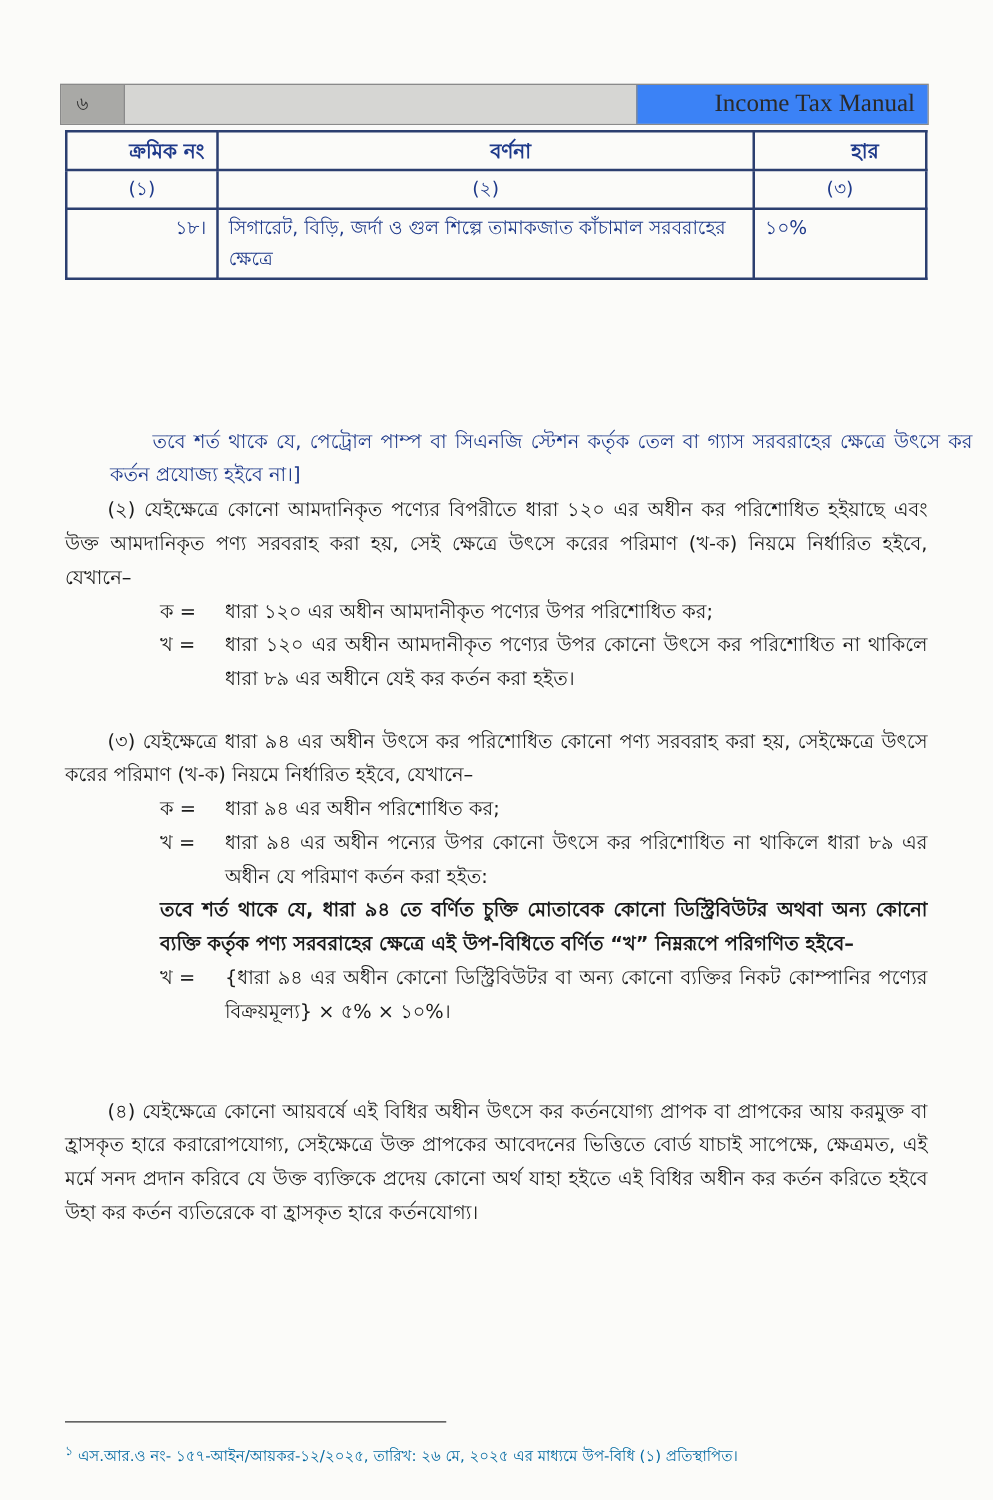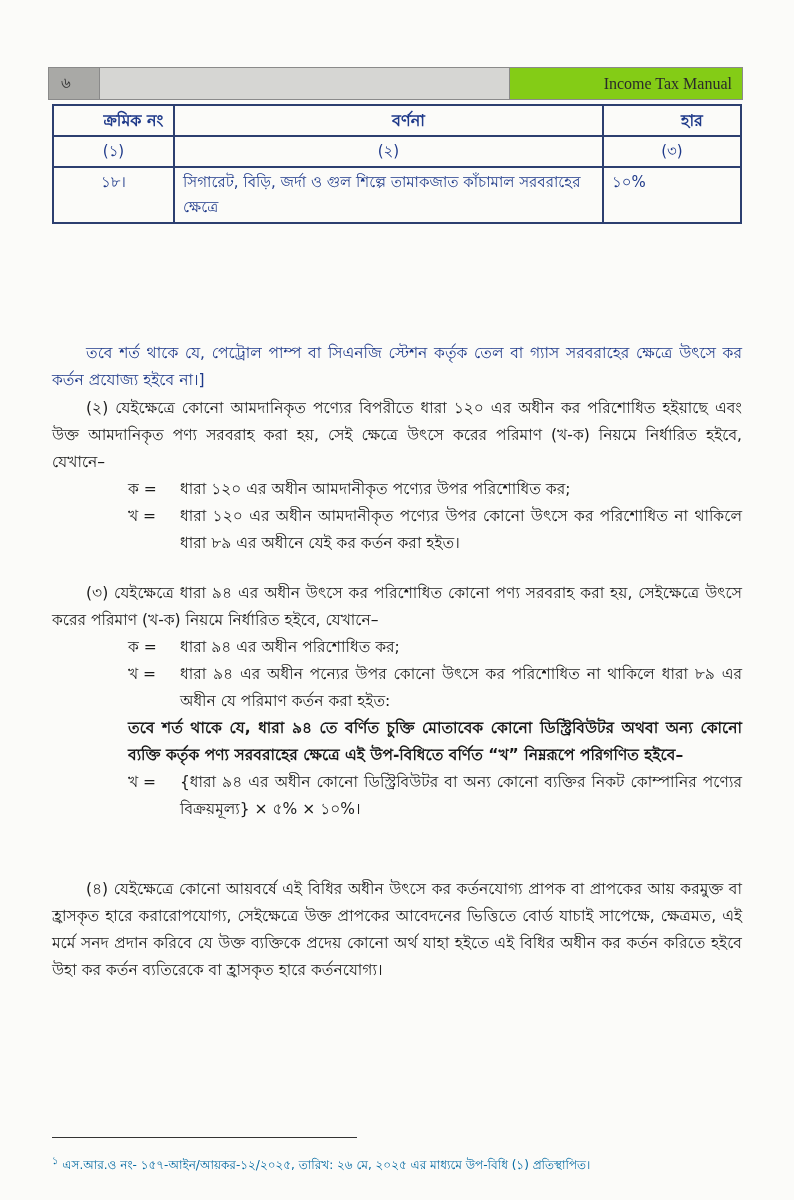--- a/index.html
+++ b/index.html
@@ -17,43 +17,43 @@
     position:absolute; left:48px; top:67px; width:693px; height:31px;
     display:flex; border:1px solid #8a8a8a;
     background:#c9c9c6;
   }
   .run-header .pg {
     width:38px; background:#a9a9a6; display:flex; align-items:center; padding-left:12px;
     font-size:15px; color:#333; border-right:1px solid #8a8a8a;
   }
   .run-header .mid { flex:1; background:#d6d6d3; }
   .run-header .title {
-    width:222px; background:#84cc16; border-left:1px solid #8a8a8a;
+    width:222px; background:#3b82f6; border-left:1px solid #8a8a8a;
     display:flex; align-items:center; justify-content:flex-end; padding-right:10px;
-    font-family:"Liberation Serif", serif; font-size:16px; color:#2a2a2a;
+    font-family:"Liberation Serif", serif; font-size:20px; color:#2a2a2a;
   }
 
   
   table.rates {
     position:absolute; left:52px; top:104px; width:690px;
     border-collapse:collapse; color:#1f3a8a;
     font-size:15px;
   }
   table.rates td, table.rates th {
     border:2px solid #2c3f70; padding:2px 8px; vertical-align:top;
     font-weight:normal; line-height:25px;
   }
   table.rates th { font-weight:bold; text-align:center; font-size:16px;padding-left:48px; }
-  .c1 { width:63px; text-align:center; }
+  .c1 { width:63px; text-align:right; }
   .c3 { width:80px; text-align:left; }
   .num-row td { text-align:center; font-weight:bold; }
 
   
   .txt { position:absolute; left:52px; width:690px; font-size:15.5px; line-height:27px; text-align:justify; }
-  .blue { color:#1f3a8a; }
+  .blue { color:#1f3a8a;margin-left:36px; }
   .indent { text-indent:34px; }
   .def { display:flex; }
   .def .k { width:52px; flex:none; white-space:nowrap; }
   .def .v { flex:1; text-align:justify; }
 
   .heading-bold { font-weight:bold; color:#1a1a1a; }
   sup { font-size:10px; }
 
   .footnote-rule { position:absolute; left:52px; top:1137px; width:305px; border-top:1px solid #333; }
   .footnote { position:absolute; left:52px; top:1153px; width:690px; font-size:12px; color:#0369a1; }

